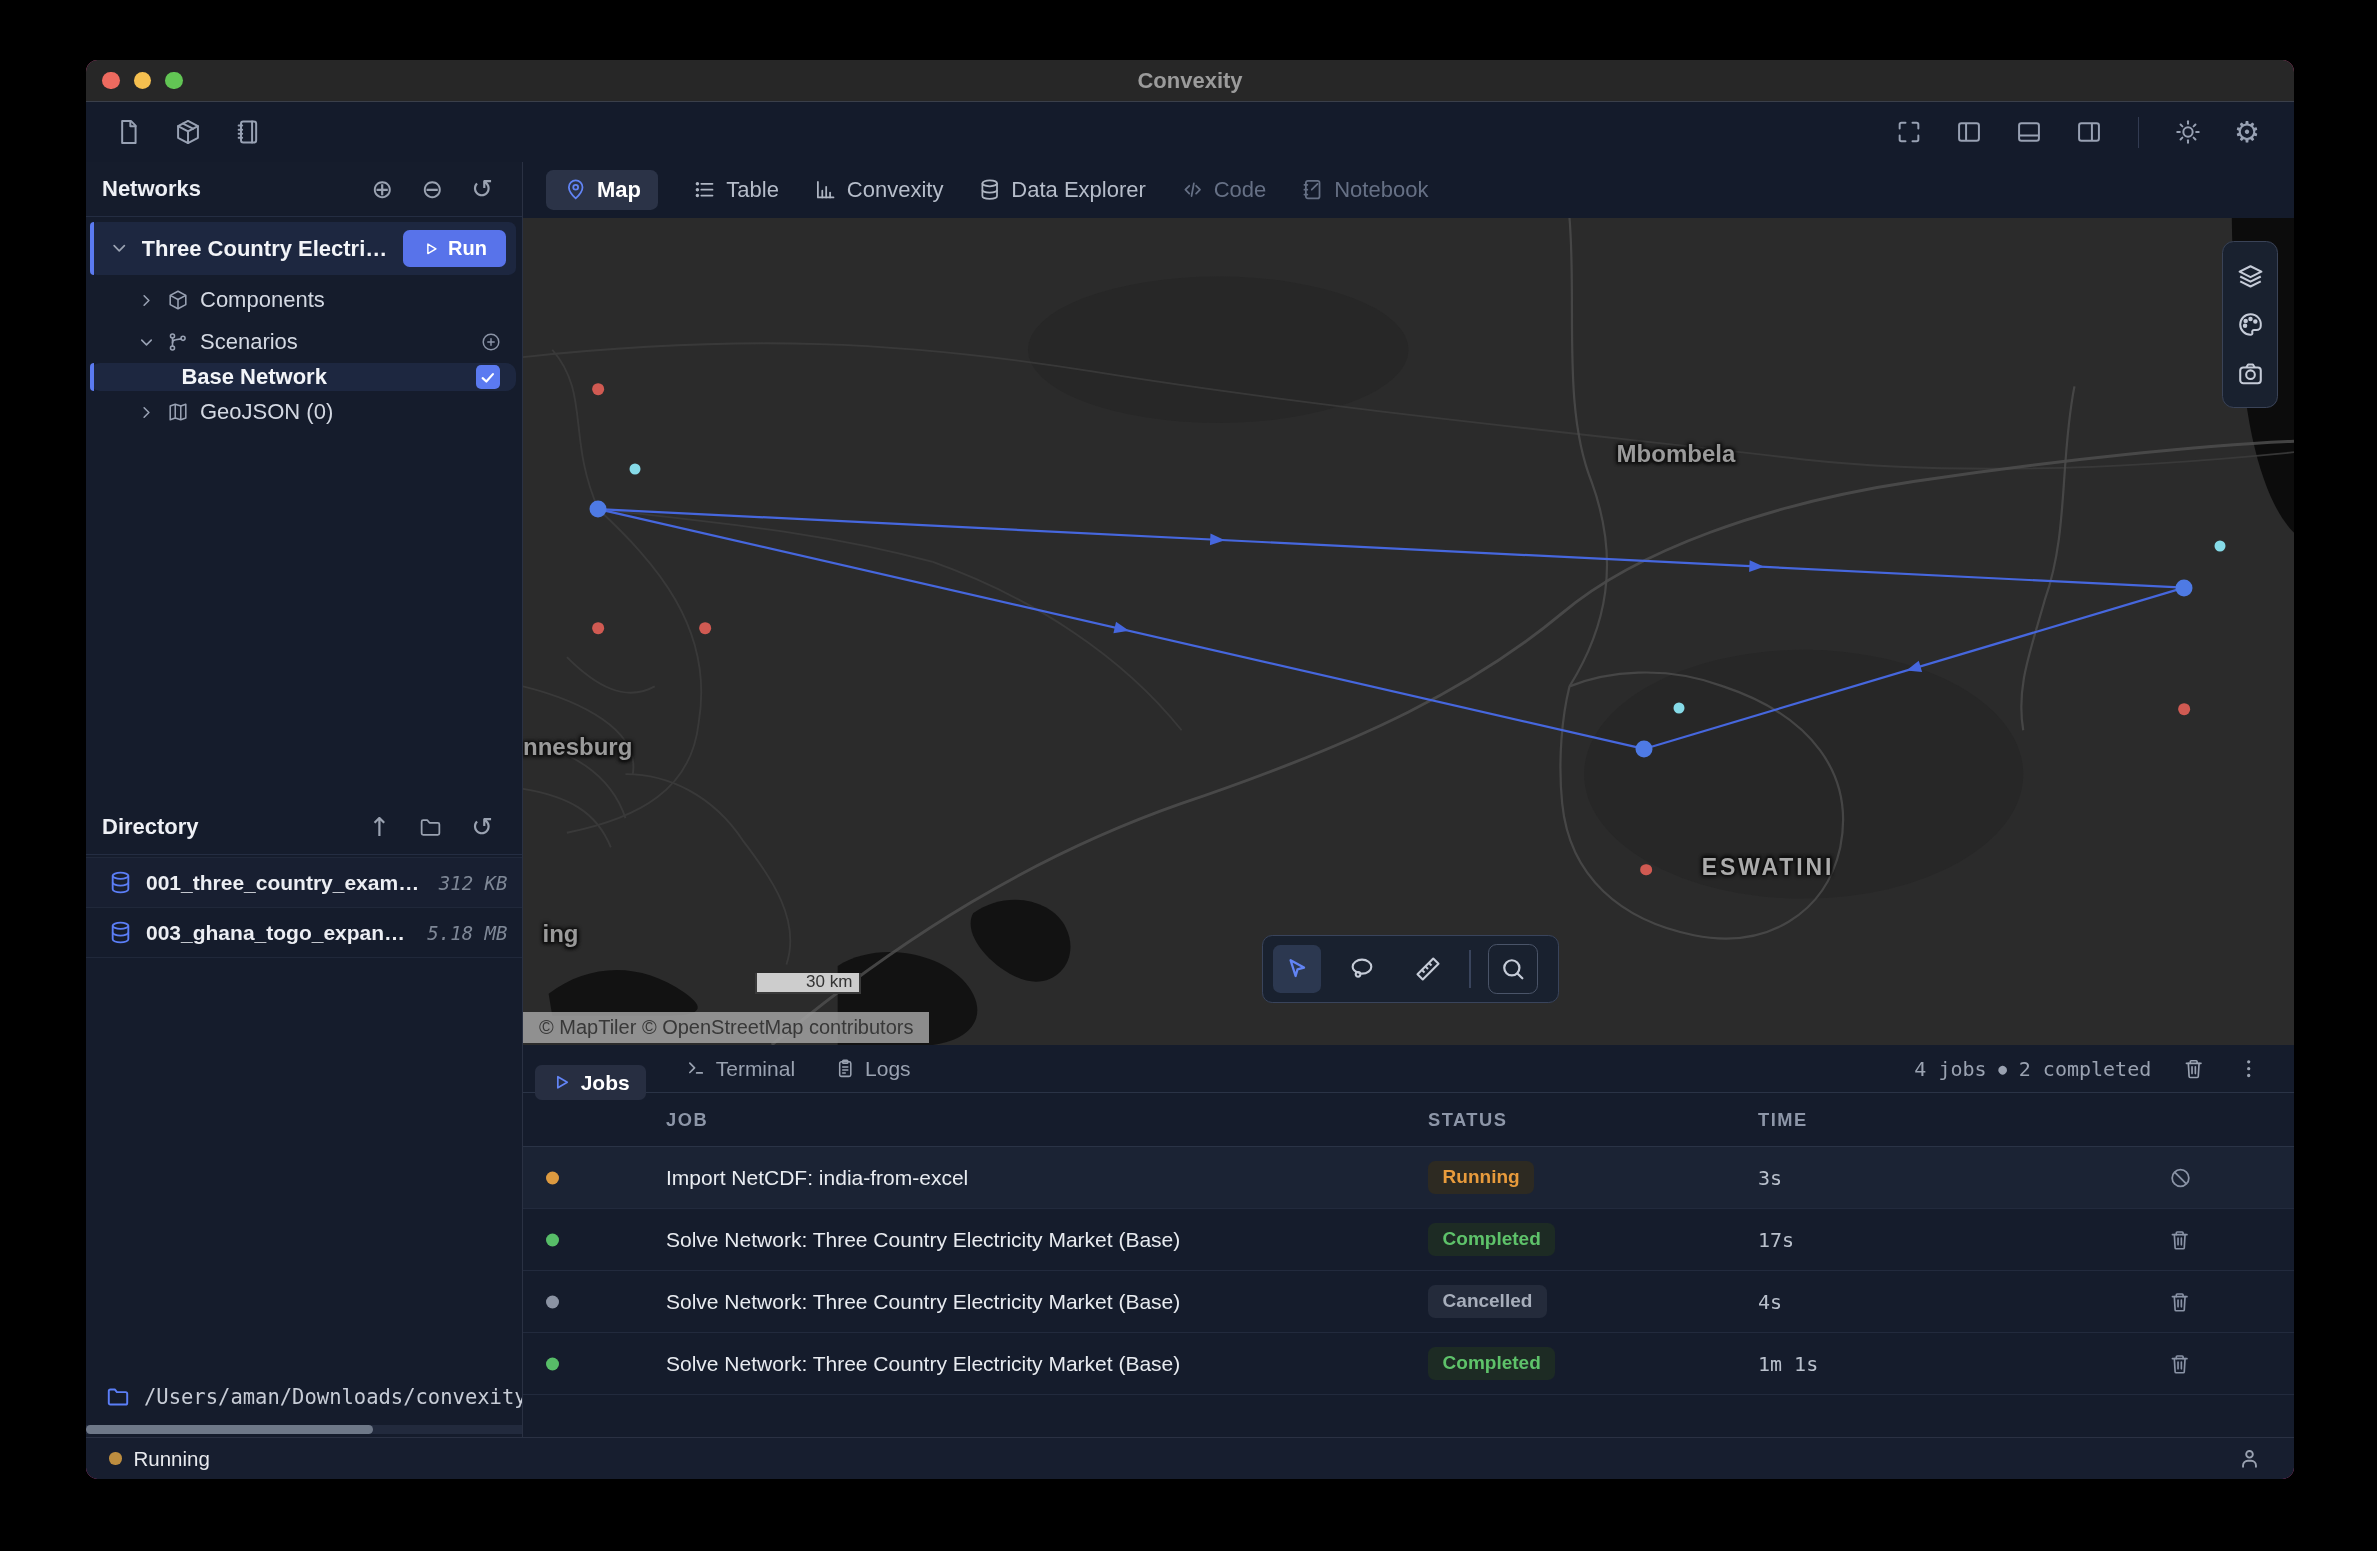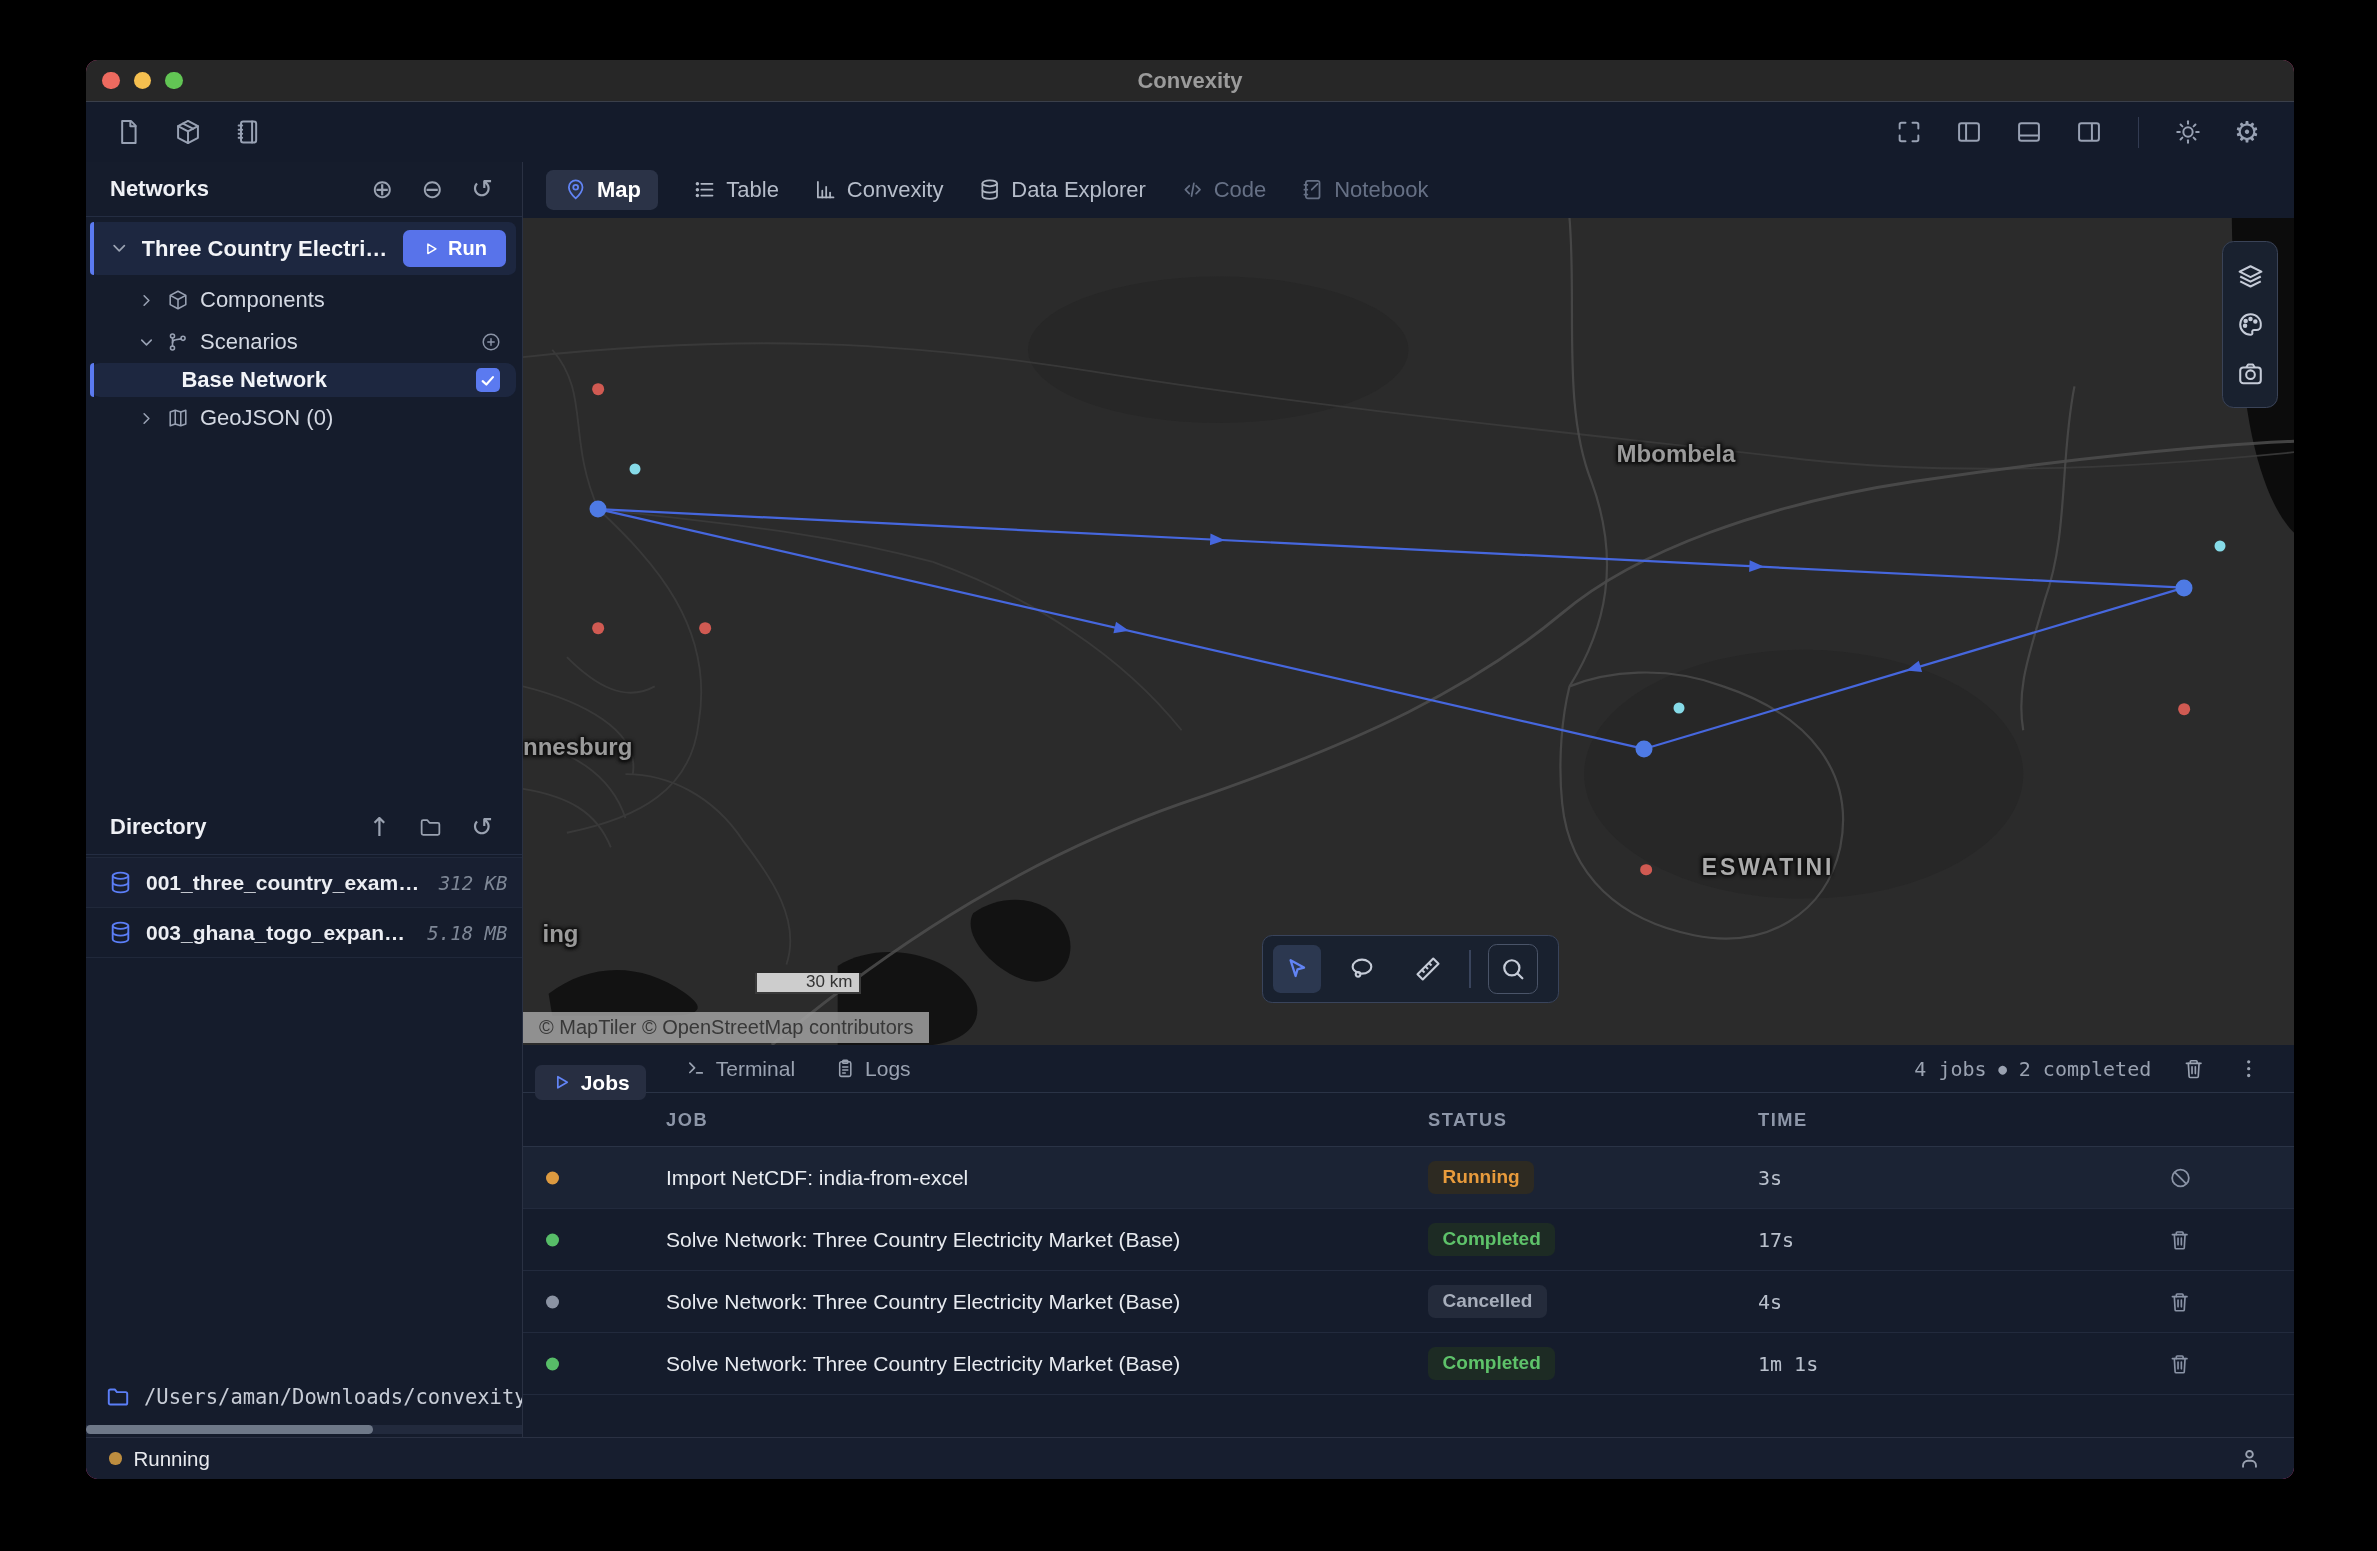--- a/index.html
+++ b/index.html
@@ -19,35 +19,35 @@
   .tb-sep{width:1.5px;height:31px;background:#323b52;margin:0 2.9px;}
   .gear-glyph{font-size:29px;line-height:29px;color:#98a1b3;font-family:"DejaVu Sans",sans-serif;}
   .uni-ico{font-size:26px;line-height:26px;color:#9aa2b1;font-family:"DejaVu Sans",sans-serif;}
   
   .content{position:absolute;top:102px;bottom:41px;left:0;right:0;display:flex;}
   .sidebar{width:436px;flex:none;position:relative;background:#151c2c;border-right:0.7px solid #2a3143;}
   .main{flex:1;position:relative;display:flex;flex-direction:column;min-width:0;}
   
   .panel-head{position:absolute;left:0;right:0;height:54px;border-bottom:0.7px solid #242d42;
     display:flex;align-items:center;padding:0 29px 0 16px;}
-  .panel-title{flex:1;font-size:22px;font-weight:bold;color:#eef0f5;margin-left:8px;}
+  .panel-title{flex:1;font-size:22px;font-weight:bold;color:#eef0f5;}
   .ph-icons{display:flex;align-items:center;gap:28px;color:#9aa2b1;}
   .tree{position:absolute;top:60px;left:0;right:0;}
   .titem{height:42px;display:flex;align-items:center;gap:11px;padding-left:51px;
     color:#d3d8e2;font-size:22px;}
   .titem .tico{color:#98a1b3;display:flex;}
   .root-row{height:53px;margin:0 5.9px 4.4px 4.4px;background:#1d2740;border-radius:7.3px;position:relative;
     display:flex;align-items:center;gap:11.7px;padding-left:19px;}
   .root-row::before{content:"";position:absolute;left:0;top:0;bottom:0;width:3.7px;background:#5b7af0;
     border-radius:7.3px 0 0 7.3px;}
   .root-label{flex:1;font-size:22px;font-weight:bold;color:#f2f4f8;white-space:nowrap;
     overflow:hidden;text-overflow:ellipsis;}
   .runbtn{display:flex;align-items:center;gap:8px;background:#5873ea;color:#fff;font-size:20px;
     font-weight:bold;padding:6.6px 19px;border-radius:6.6px;margin-right:10.2px;flex:none;}
-  .sel-row{height:34px;margin:0 5.9px 0 4.4px;background:#1d2740;border-radius:10px;position:relative;
+  .sel-row{height:28px;margin:0 5.9px 0 4.4px;background:#1d2740;border-radius:10px;position:relative;
     display:flex;align-items:center;padding-left:91px;}
   .sel-row::before{content:"";position:absolute;left:0;top:0;bottom:0;width:3.7px;background:#5b7af0;
     border-radius:7.3px 0 0 7.3px;}
   .sel-label{font-size:22px;font-weight:bold;color:#f2f4f8;}
   .checkbox{position:absolute;right:16px;top:50%;transform:translateY(-50%);width:24px;height:24px;
     background:#5b7af0;border-radius:5.1px;display:flex;align-items:center;justify-content:center;color:#fff;}
   .row-plus{margin-left:auto;margin-right:20.5px;color:#8a93a6;display:flex;}
   
   .files{position:absolute;top:695px;left:0;right:0;}
   .file-row{height:49px;display:flex;align-items:center;gap:13px;padding:0 14.6px 0 22px;

